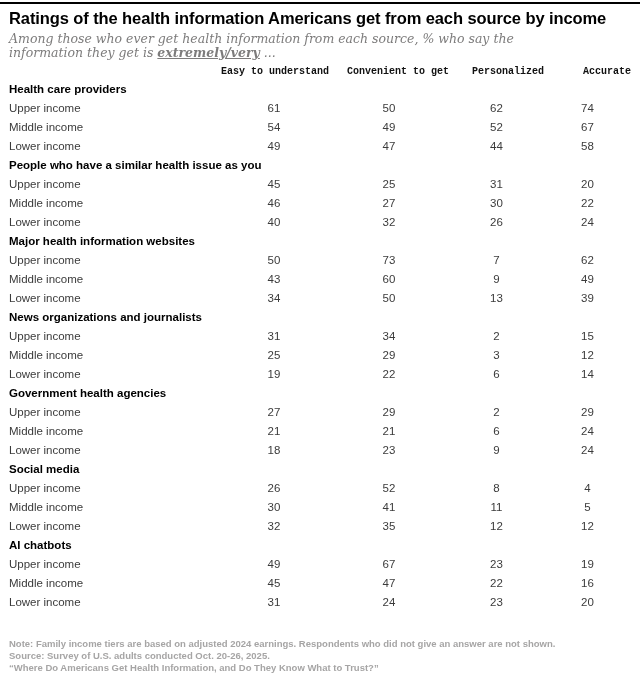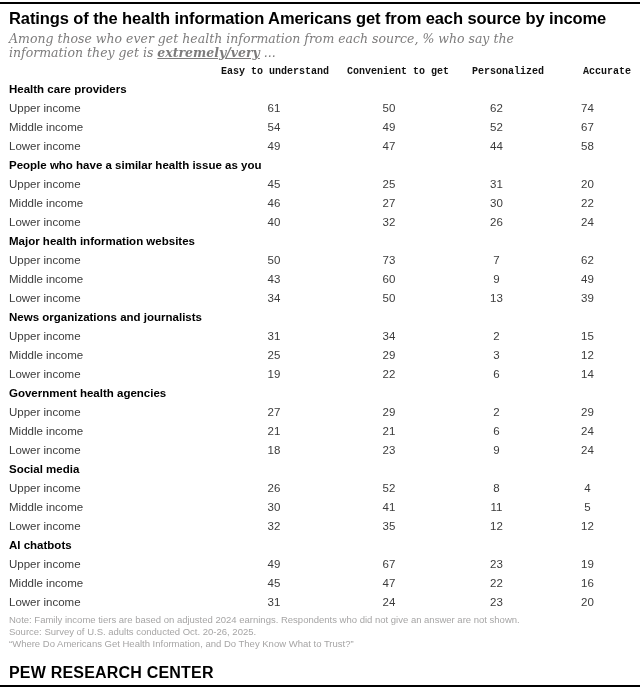--- a/index.html
+++ b/index.html
@@ -66,24 +66,25 @@
     color: #3b3b3b;
     white-space: nowrap;
   }
   table.ratings tr.group-row td {
     font-weight: 700;
     color: #000000;
   }
   table.ratings td.rowlabel { text-align: left; }
   table.ratings td.val { text-align: center; }
   .notes {
-    margin: 2px 0 0 0;
+    margin: 26px 0 0 0;
     font-size: 9.5px;
     color: #a6a5a5;
     line-height: 1.3;
+    font-weight: bold;
   }
   .brand {
     margin: 13px 0 0 0;
     font-size: 16px;
     font-weight: 700;
     color: #000000;
     letter-spacing: 0.2px;
   }
   .bottom-rule {
     width: 640px;

